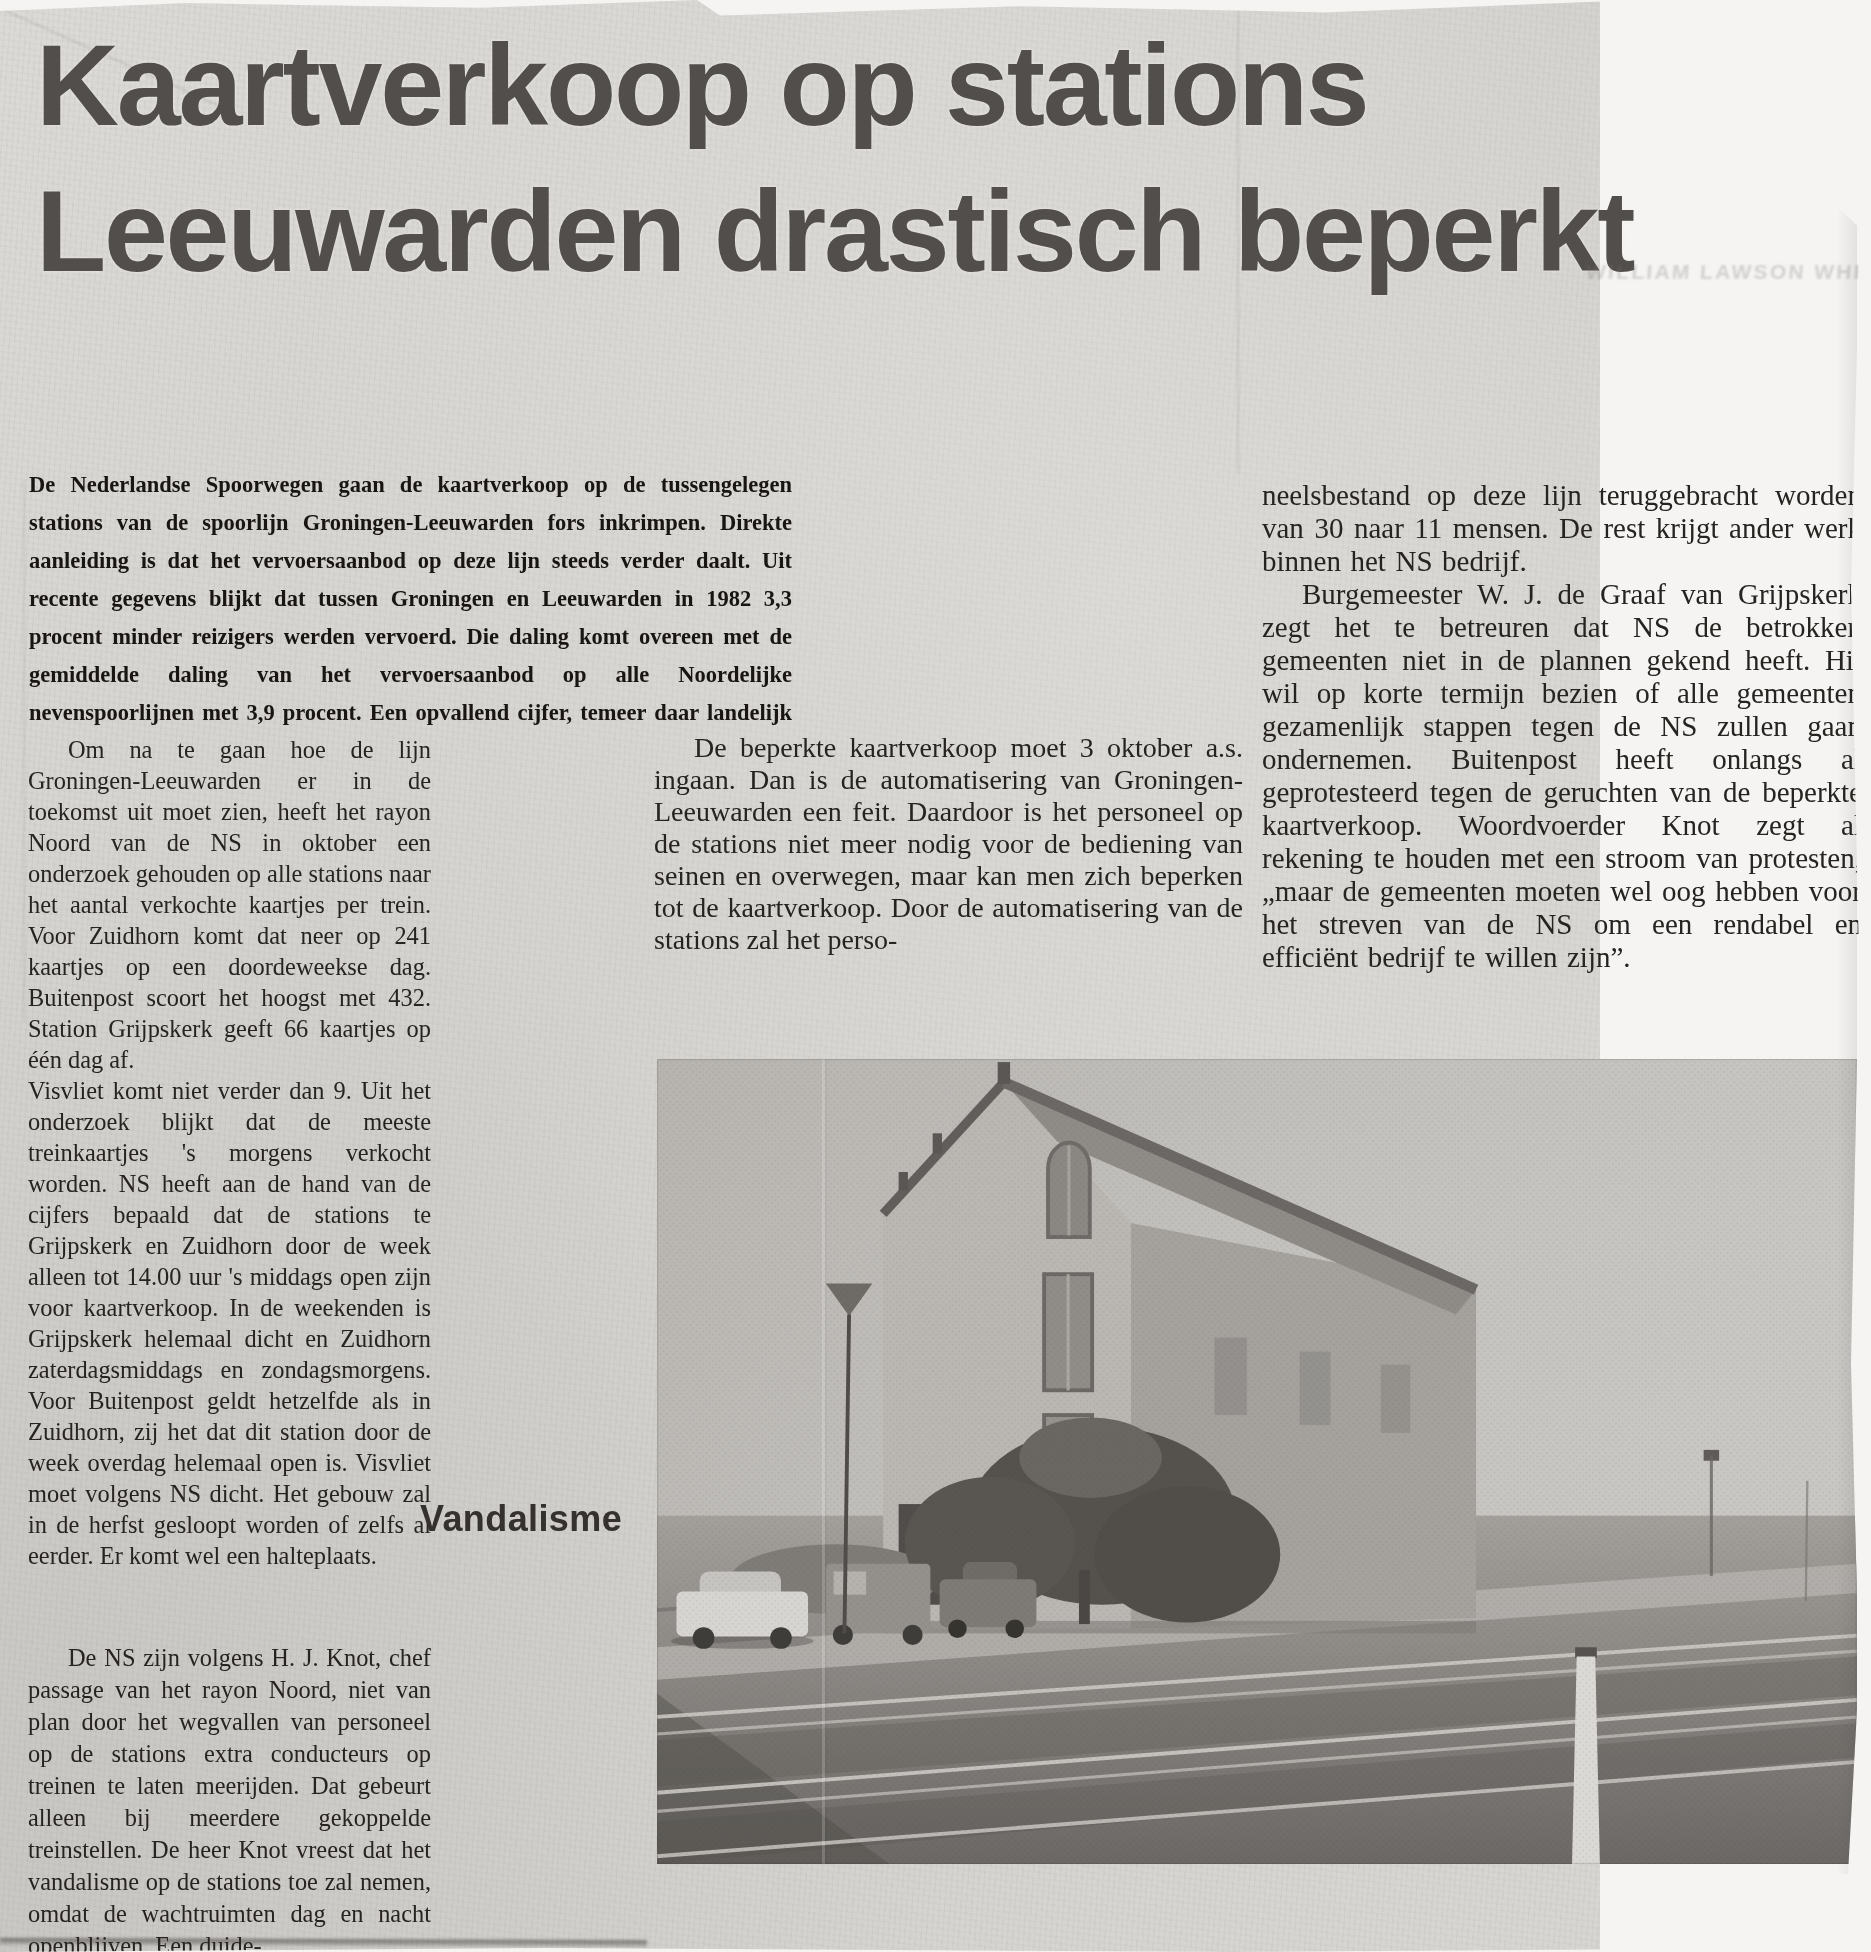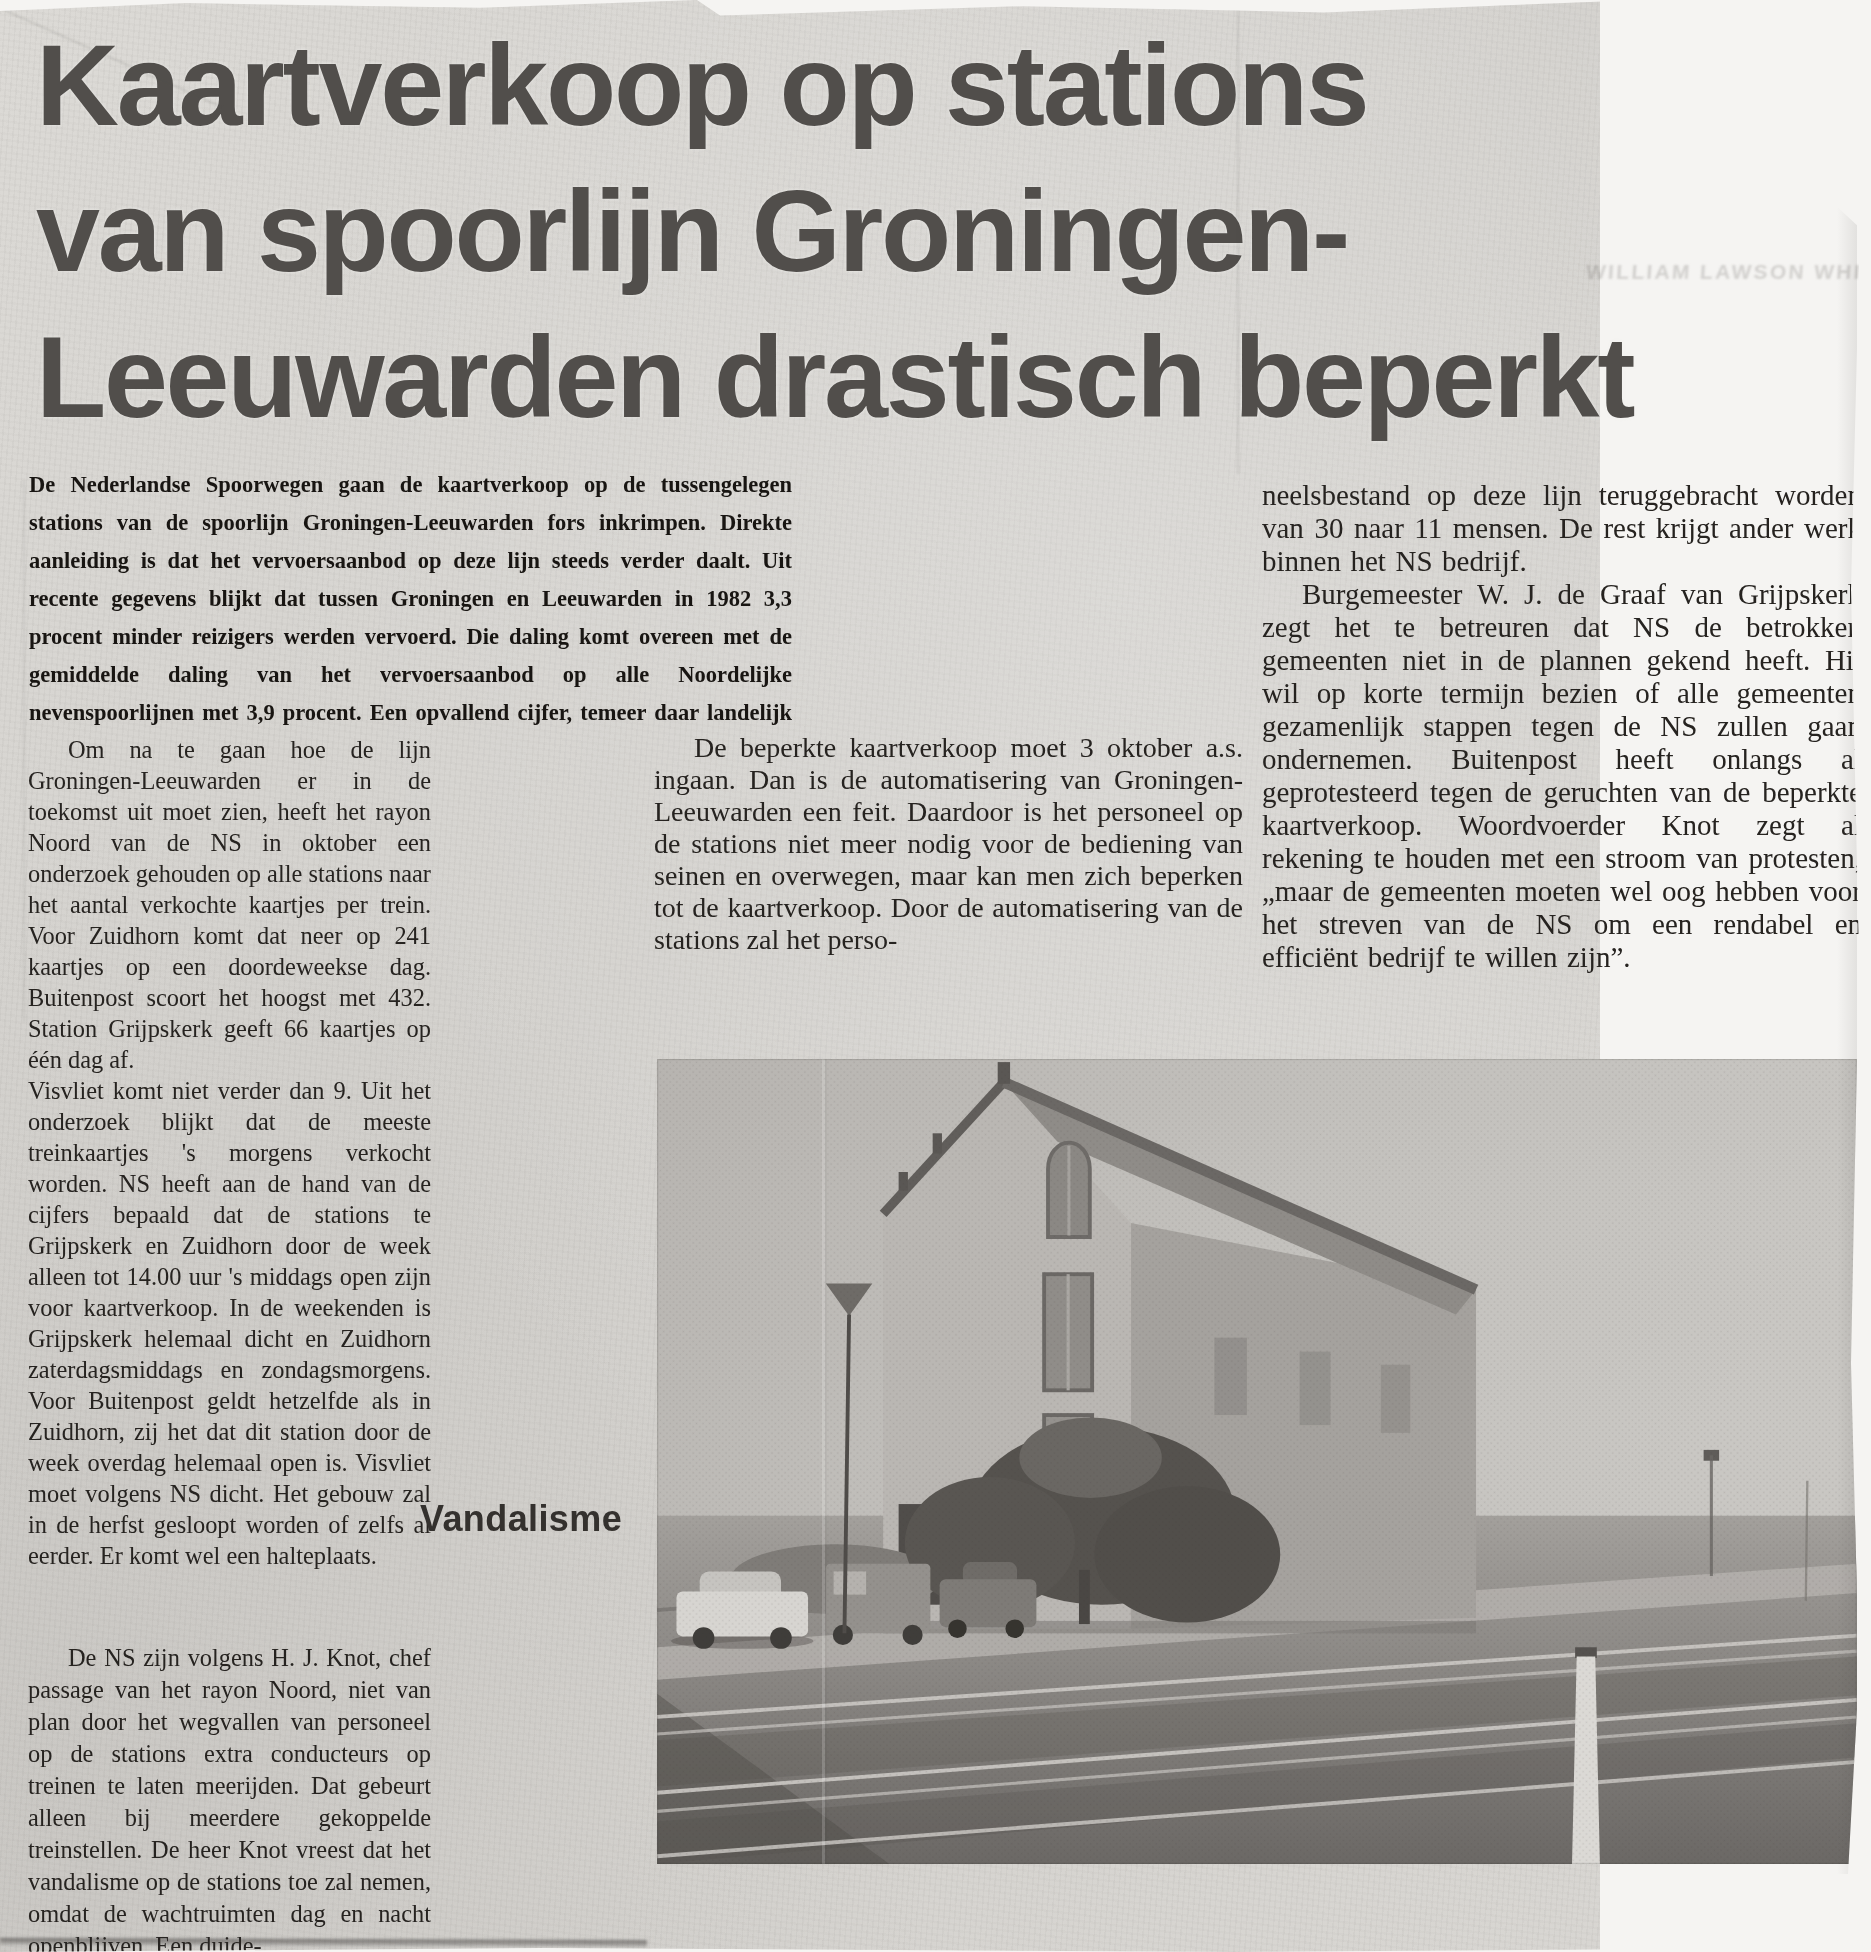--- a/index.html
+++ b/index.html
@@ -69,21 +69,20 @@
     transform:skewX(-4deg);filter:blur(0.9px);white-space:nowrap;
   }
 </style>
 </head>
 <body>
 
 <div id="paper">
 
   <div class="abs" id="headline">
     <div>Kaartverkoop op stations</div>
-    <div>van spoorlijn Groningen-</div>
     <div>Leeuwarden drastisch beperkt</div>
   </div>
 
   <div class="abs" id="bleedthrough">WILLIAM LAWSON WHISKY</div>
 
   <div class="abs" id="lede">De Nederlandse Spoorwegen gaan de kaartverkoop op de tussengelegen stations van de spoorlijn Groningen-Leeuwarden fors inkrimpen. Direkte aanleiding is dat het vervoersaanbod op deze lijn steeds verder daalt. Uit recente gegevens blijkt dat tussen Groningen en Leeuwarden in 1982 3,3 procent minder reizigers werden vervoerd. Die daling komt overeen met de gemiddelde daling van het vervoersaanbod op alle Noordelijke nevenspoorlijnen met 3,9 procent. Een opvallend cijfer, temeer daar landelijk gezien in 1982 een stijging van 2 procent was te zien.</div>
 
   <div class="abs bodycol" id="col-left">
       <p class="indent">Om na te gaan hoe de lijn Groningen-Leeuwarden er in de toekomst uit moet zien, heeft het rayon Noord van de NS in oktober een onderzoek gehouden op alle stations naar het aantal verkochte kaartjes per trein. Voor Zuidhorn komt dat neer op 241 kaartjes op een doordeweekse dag. Buitenpost scoort het hoogst met 432. Station Grijpskerk geeft 66 kaartjes op één dag af.</p>
       <p class="">Visvliet komt niet verder dan 9. Uit het onderzoek blijkt dat de meeste treinkaartjes 's morgens verkocht worden. NS heeft aan de hand van de cijfers bepaald dat de stations te Grijpskerk en Zuidhorn door de week alleen tot 14.00 uur 's middags open zijn voor kaartverkoop. In de weekenden is Grijpskerk helemaal dicht en Zuidhorn zaterdagsmiddags en zondagsmorgens. Voor Buitenpost geldt hetzelfde als in Zuidhorn, zij het dat dit station door de week overdag helemaal open is. Visvliet moet volgens NS dicht. Het gebouw zal in de herfst gesloopt worden of zelfs al eerder. Er komt wel een halteplaats.</p>

